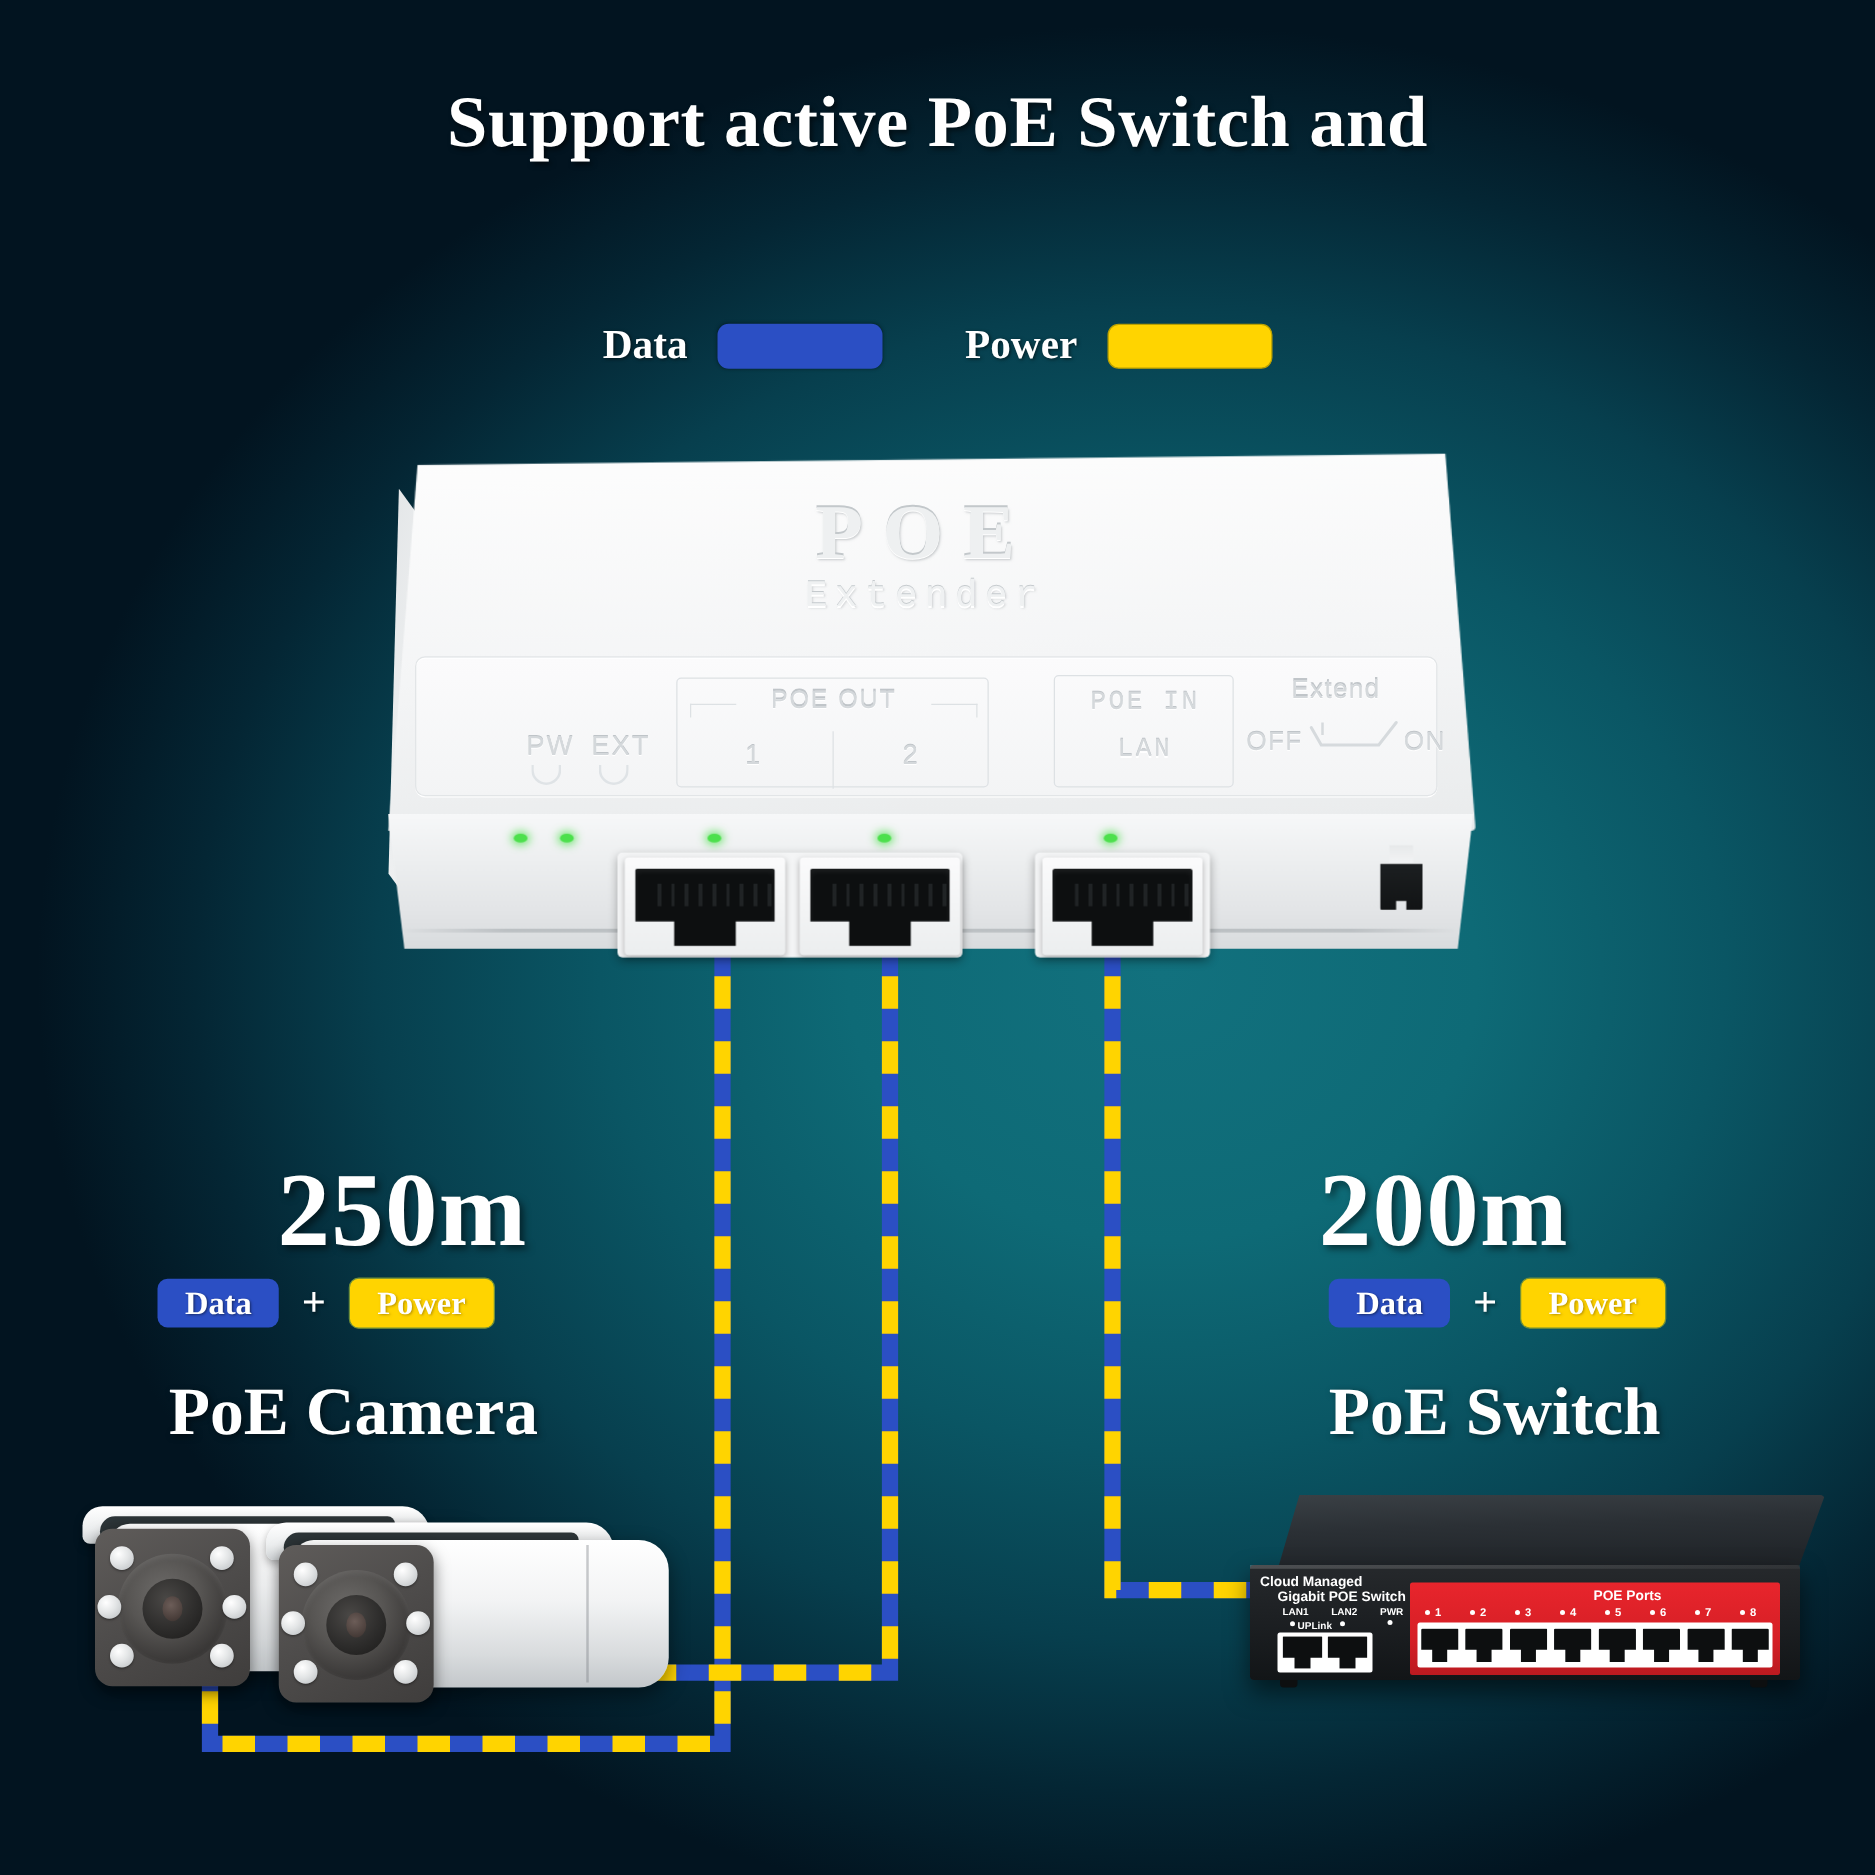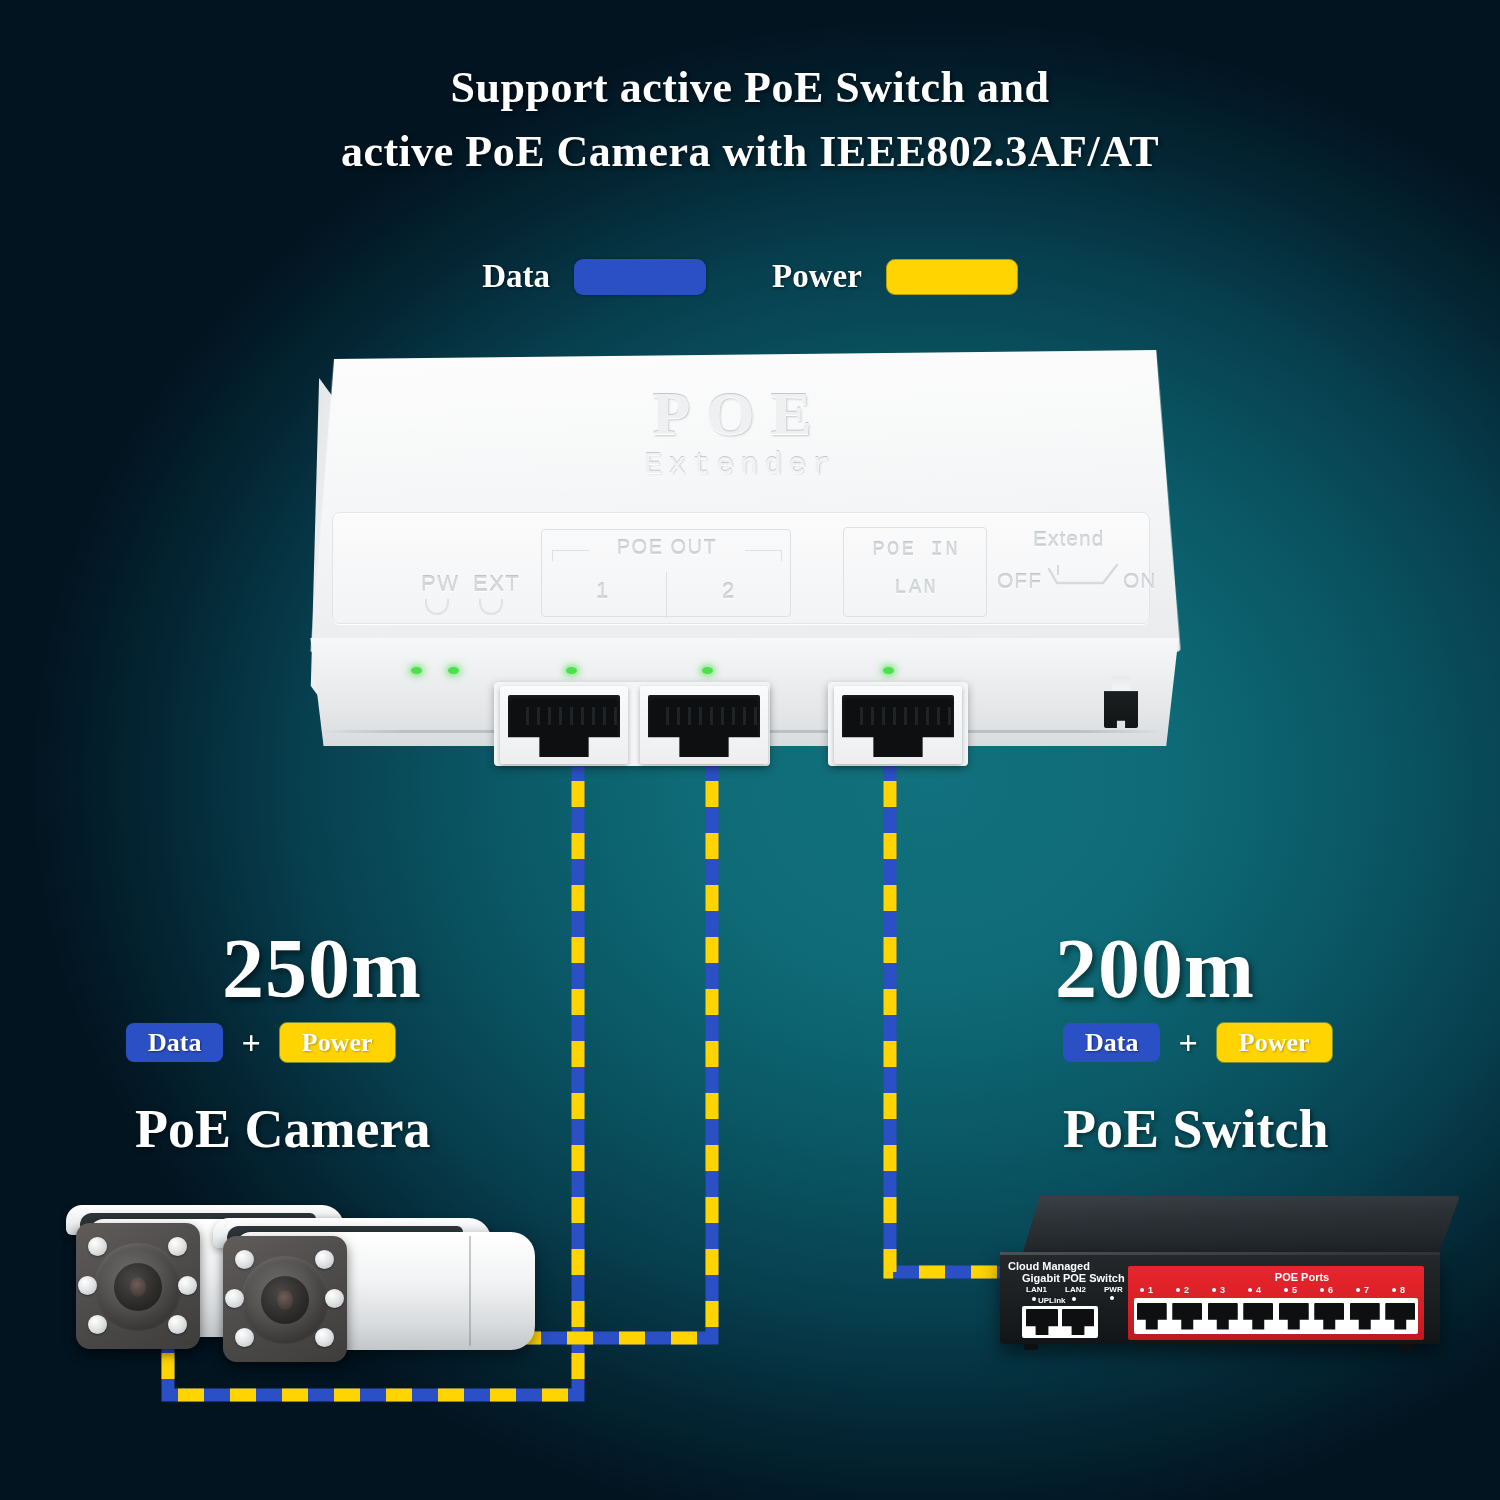--- a/index.html
+++ b/index.html
@@ -13,21 +13,21 @@
     position:absolute; left:0; top:0; width:1500px; height:1500px;
     background:
       radial-gradient(ellipse 900px 760px at 62% 52%, #12717e 0%, #0e6a76 28%, #0a5664 50%, #073f4e 70%, #042634 86%, #021420 100%),
       linear-gradient(135deg,#01090f 0%, #052433 35%, #0a5462 62%, #063041 88%, #010a11 100%);
     overflow:hidden;
   }
 
   
   .title {
     position:absolute; left:0; top:56px; width:1500px; text-align:center;
-    color:#ffffff; font-weight:bold; font-size:44px; line-height:1.45;
+    color:#ffffff; font-weight:bold; font-size:58px; line-height:1.45;
     text-shadow:2px 2px 4px rgba(0,0,0,.55);
     letter-spacing:.5px;
   }
   .title .l2 { display:block; }
 
   
   .legend {
     position:absolute; left:0; top:258px; width:1500px;
     display:flex; justify-content:center; align-items:center; gap:0;
   }
@@ -37,21 +37,21 @@
     text-shadow:1px 1px 3px rgba(0,0,0,.6);
   }
   .sw {
     width:132px; height:36px; border-radius:9px; margin-left:24px;
   }
   .sw.blue { background:#2b4fc4; box-shadow:0 0 3px rgba(0,0,0,.4); }
   .sw.yellow { background:#ffd400; border:1px solid #b9a000; }
   .lg-gap { width:66px; }
 
   
-  #extender { position:absolute; left:290px; top:350px; width:900px; height:420px; }
+  #extender { position:absolute; left:290px; top:363px; width:900px; height:420px; }
 
   .ext-top {
     position:absolute; left:18px; top:0; width:870px; height:300px;
     background:linear-gradient(178deg,#fdfdfd 0%,#f4f5f6 55%,#e9ebec 100%);
     border-radius:26px 22px 4px 4px;
     box-shadow:0 0 22px rgba(0,0,0,.35);
     transform:perspective(1400px) rotateX(1.6deg);
     transform-origin:top center;
     clip-path:polygon(3.0% 3%, 97.5% 0%, 100% 100%, 0.6% 100%);
   }
@@ -350,21 +350,20 @@
     background:#0d0f10; border-radius:0 0 3px 3px;
   }
 </style>
 </head>
 <body>
 
 <div id="stage">
 
   <div class="title">
     <span>Support active PoE Switch and</span>
-    <span class="l2">active PoE Camera with IEEE802.3AF/AT</span>
   </div>
 
   <div class="legend">
     <div class="lg-item">
       <span class="lg-label">Data</span>
       <span class="sw blue"></span>
     </div>
     <div class="lg-gap"></div>
     <div class="lg-item">
       <span class="lg-label">Power</span>

